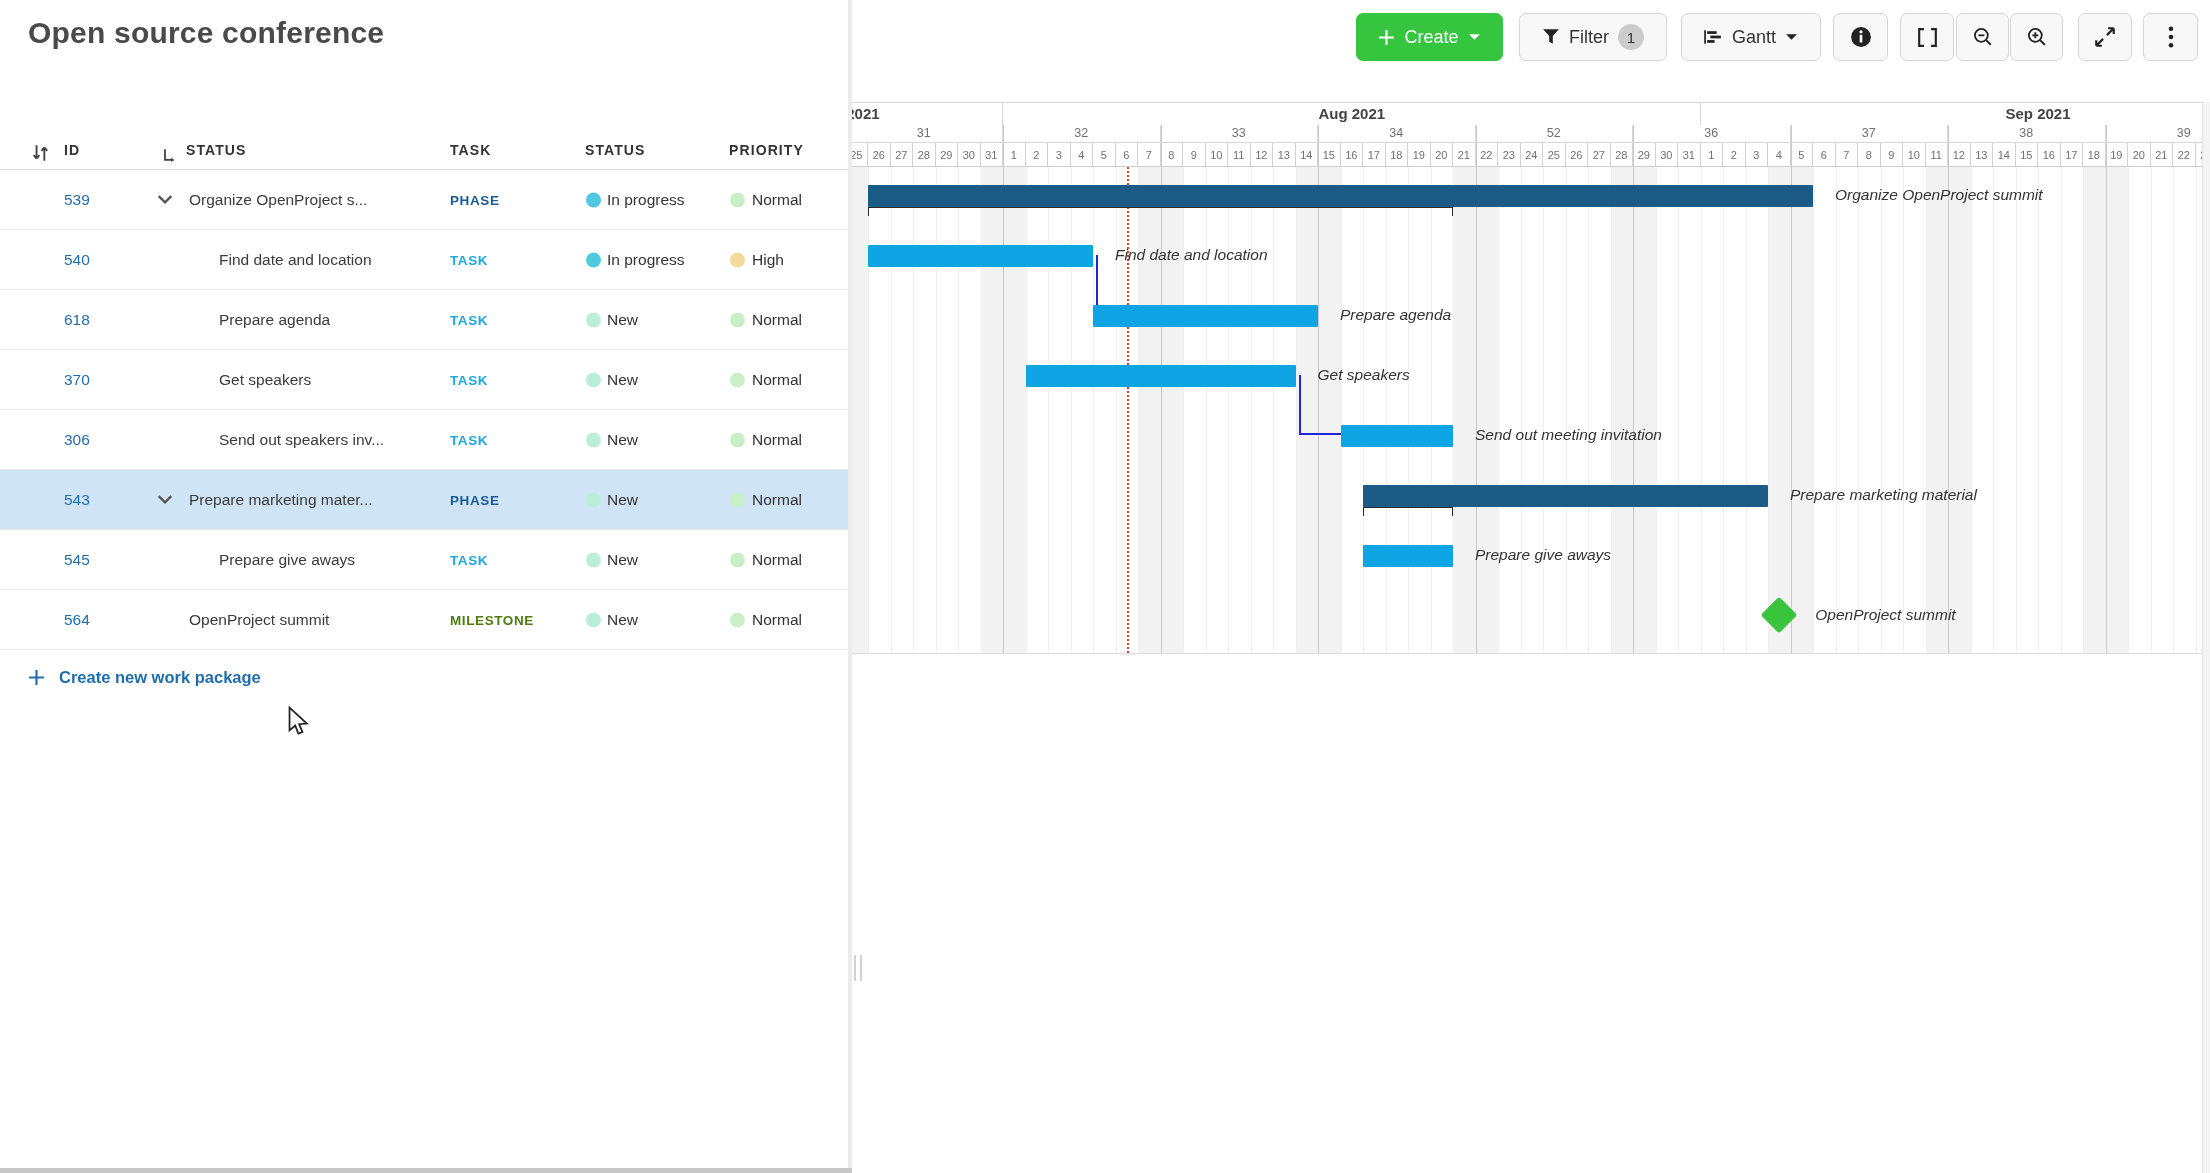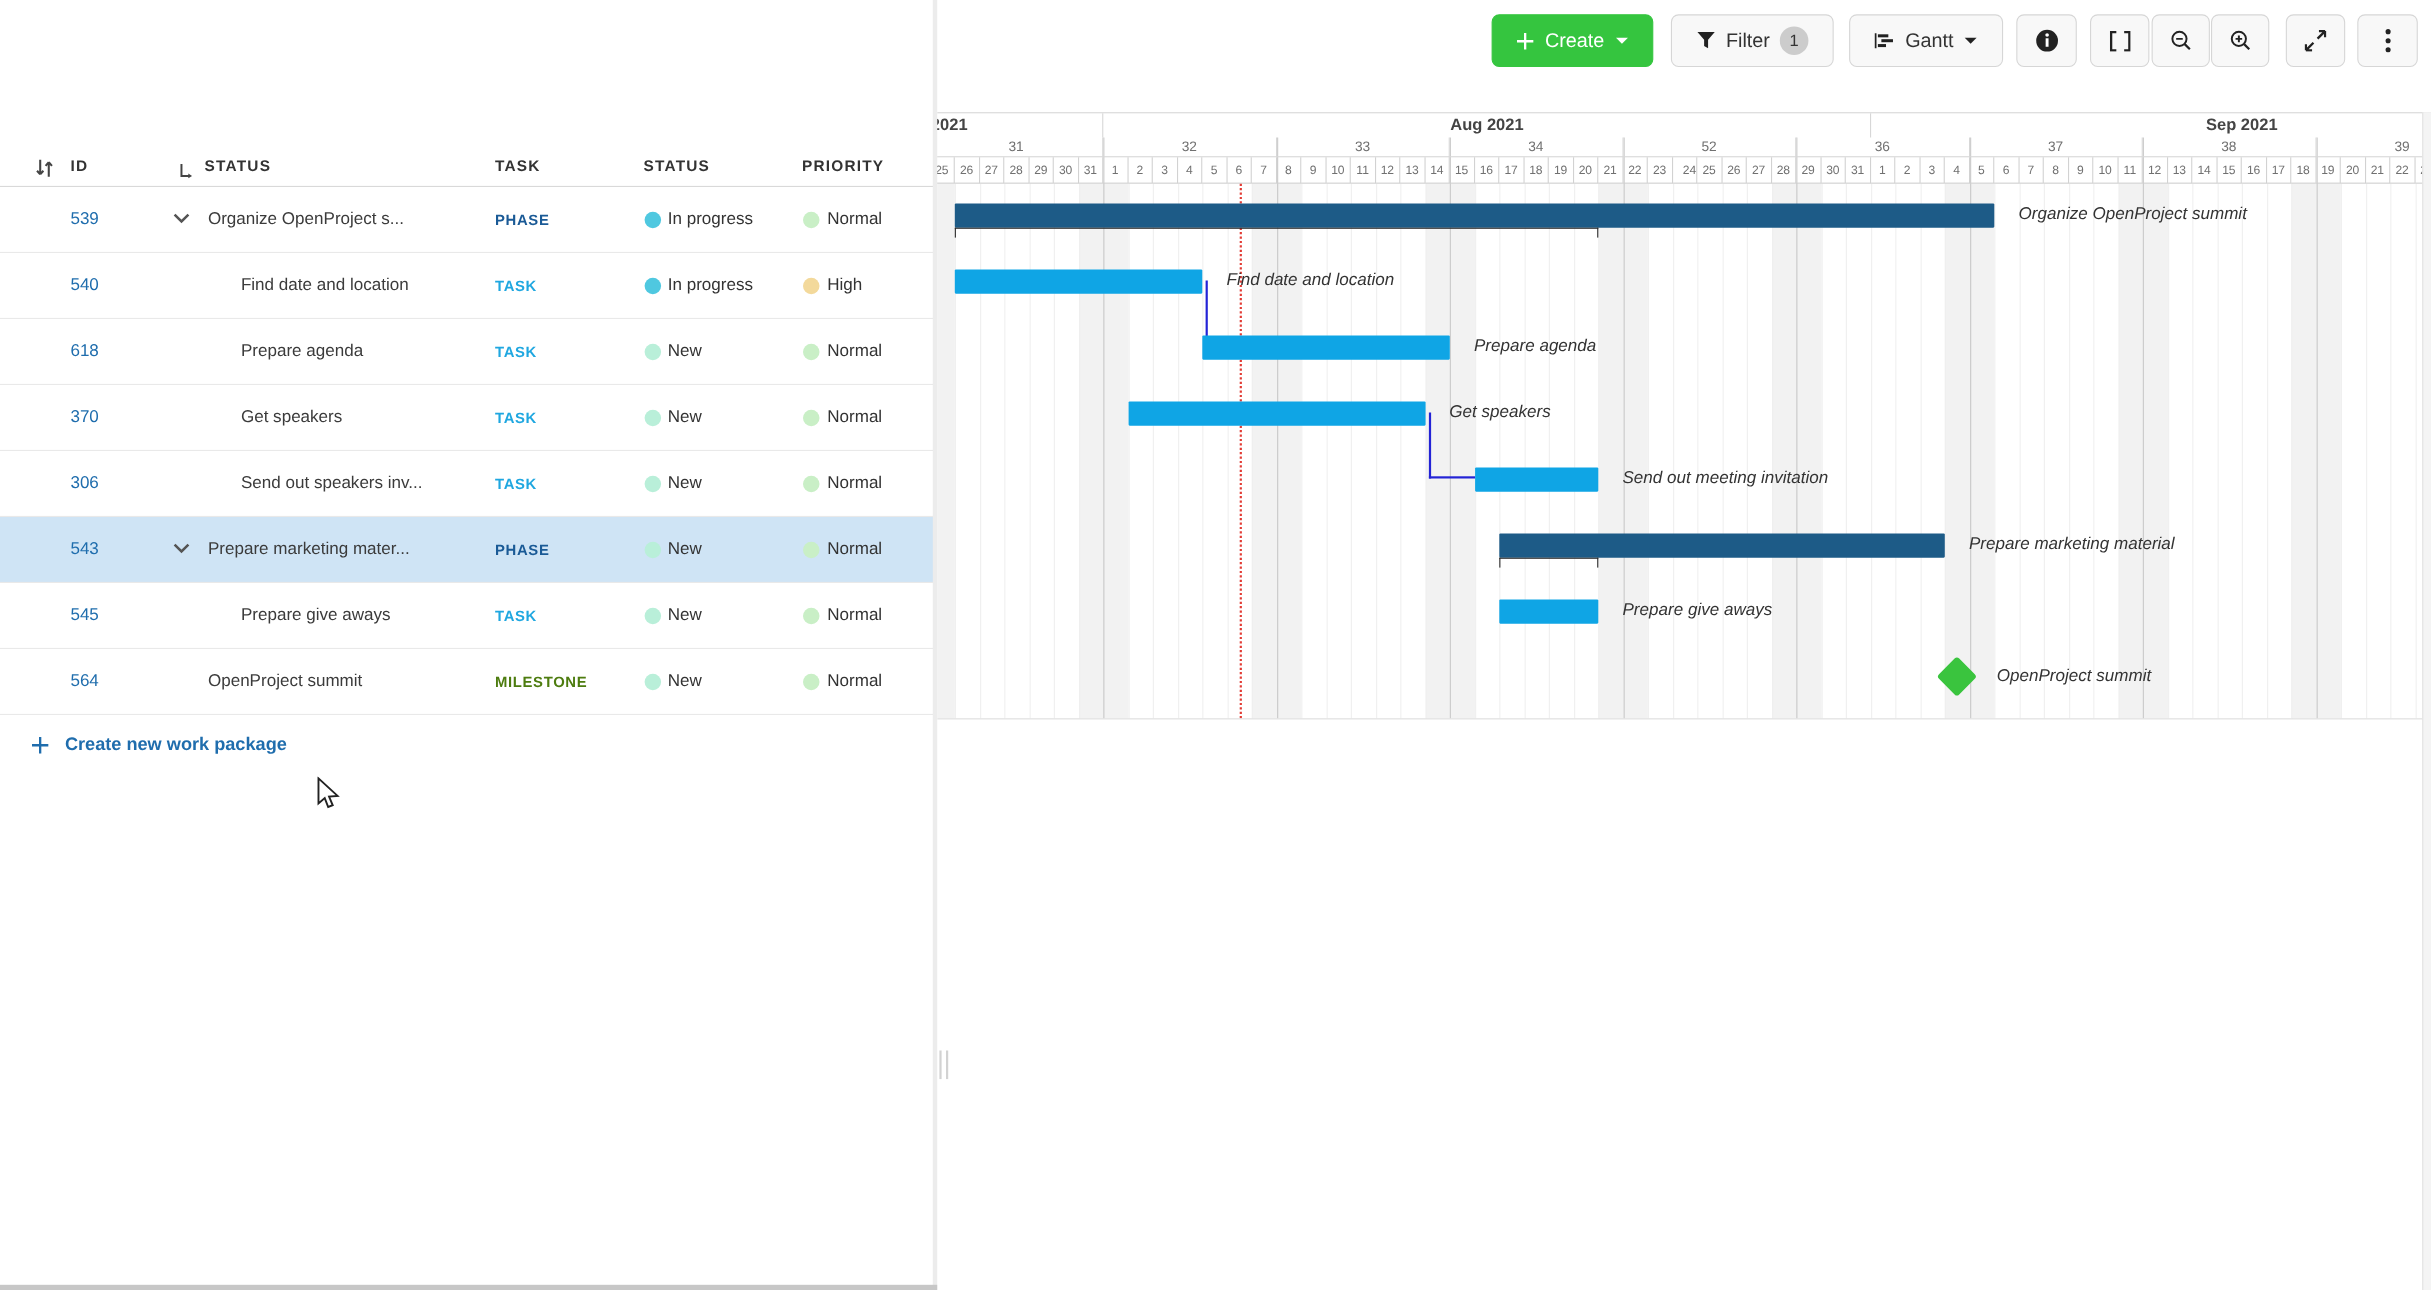--- a/index.html
+++ b/index.html
@@ -56,20 +56,21 @@
   .dep { position:absolute; background:#2323d6; }
   .milestone { position:absolute; width:26px; height:26px; transform:rotate(45deg); border-radius:3px; }
   #chart-bottom { position:absolute; left:0; top:653px; width:1358px; height:1px; background:#ddd; }
   #v-scrollbar { position:absolute; right:0; top:102px; width:8px; height:1071px; background:#f4f4f4; border-left:1px solid #e2e2e2; }
 </style>
 </head>
 <body>
 
 <div id="app">
 
+  <div class="abs" id="page-title">Open source conference</div>
 
   <button class="tbtn" id="btn-create" style="left:1356px;width:147px;">
     <span class="ico">
         <svg width="17" height="17" viewBox="0 0 16 16">
           <path d="M7 1h2v6h6v2H9v6H7V9H1V7h6z" fill="#fff"></path>
         </svg>
       </span>
     <span>Create</span>
     <span class="ico">
         <svg width="13" height="9" viewBox="0 0 12 8">
@@ -400,21 +401,21 @@
         <div class="dcell" style="left: 443.5px; width: 22.5px; position: absolute;">14</div>
         <div class="dcell" style="left: 466px; width: 22.5px; position: absolute;">15</div>
         <div class="dcell" style="left: 488.5px; width: 22.5px; position: absolute;">16</div>
         <div class="dcell" style="left: 511px; width: 22.5px; position: absolute;">17</div>
         <div class="dcell" style="left: 533.5px; width: 22.5px; position: absolute;">18</div>
         <div class="dcell" style="left: 556px; width: 22.5px; position: absolute;">19</div>
         <div class="dcell" style="left: 578.5px; width: 22.5px; position: absolute;">20</div>
         <div class="dcell" style="left: 601px; width: 22.5px; position: absolute;">21</div>
         <div class="dcell" style="left: 623.5px; width: 22.5px; position: absolute;">22</div>
         <div class="dcell" style="left: 646px; width: 22.5px; position: absolute;">23</div>
-        <div class="dcell" style="left: 668.5px; width: 22.5px; position: absolute; text-align: right;">24</div>
+        <div class="dcell" style="left: 668.5px; width: 22.5px; position: absolute;">24</div>
         <div class="dcell" style="left: 691px; width: 22.5px; position: absolute;">25</div>
         <div class="dcell" style="left: 713.5px; width: 22.5px; position: absolute;">26</div>
         <div class="dcell" style="left: 736px; width: 22.5px; position: absolute;">27</div>
         <div class="dcell" style="left: 758.5px; width: 22.5px; position: absolute;">28</div>
         <div class="dcell" style="left: 781px; width: 22.5px; position: absolute;">29</div>
         <div class="dcell" style="left: 803.5px; width: 22.5px; position: absolute;">30</div>
         <div class="dcell" style="left: 826px; width: 22.5px; position: absolute;">31</div>
         <div class="dcell" style="left: 848.5px; width: 22.5px; position: absolute;">1</div>
         <div class="dcell" style="left: 871px; width: 22.5px; position: absolute;">2</div>
         <div class="dcell" style="left: 893.5px; width: 22.5px; position: absolute;">3</div>

